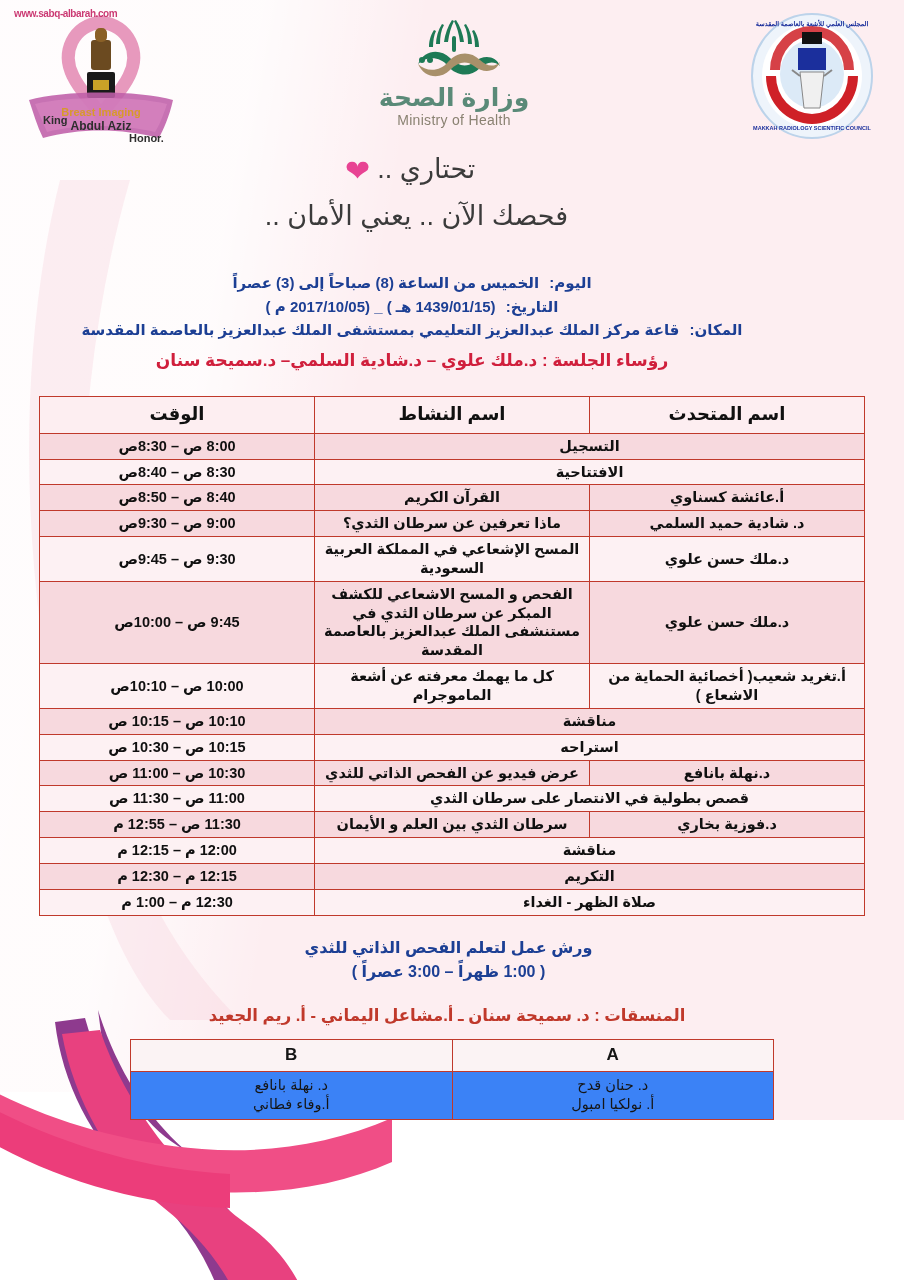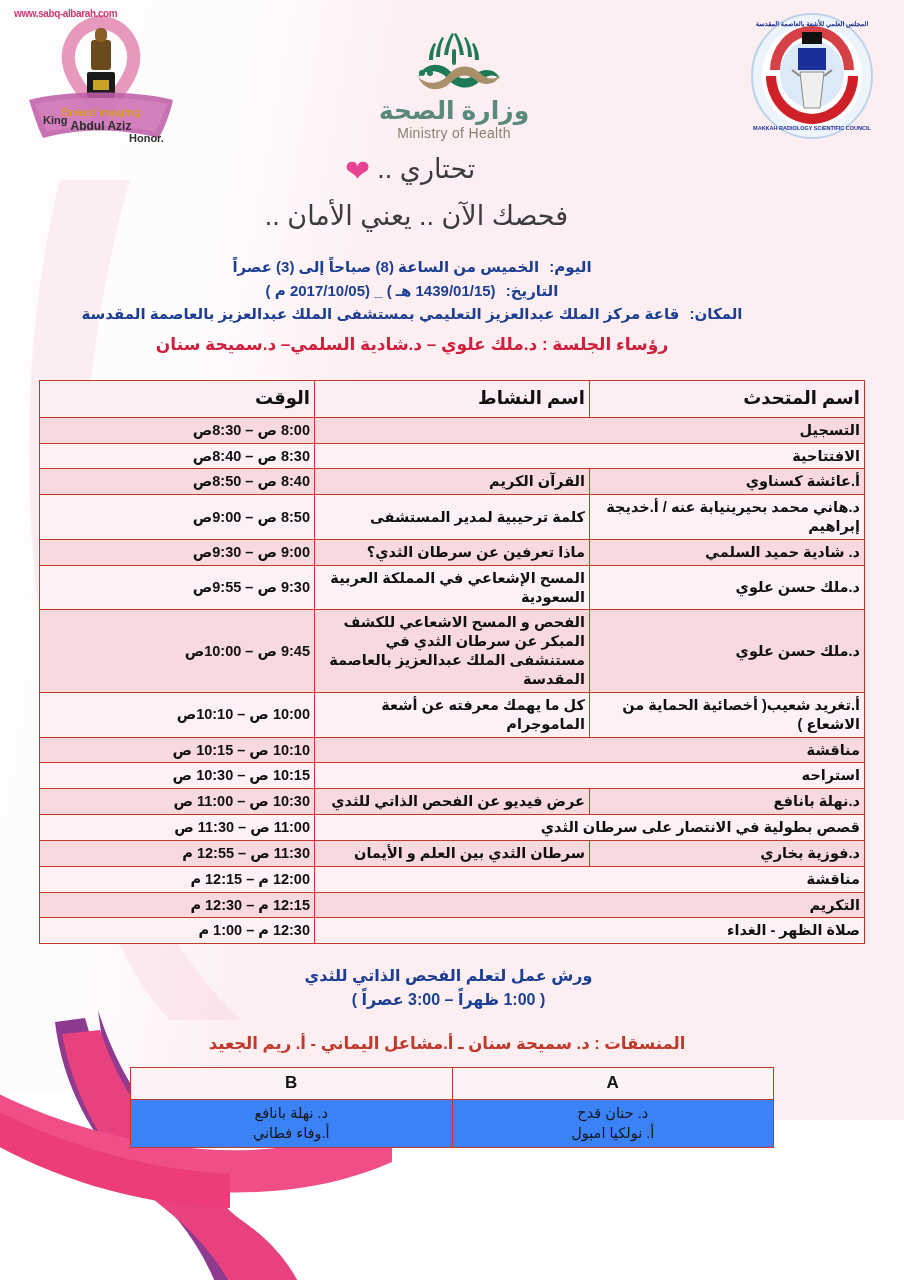--- a/index.html
+++ b/index.html
@@ -50,21 +50,21 @@
     z-index: 3;
     height: 150px;
   }
   .logo-left {
     position: absolute;
     left: 21px; top: 4px;
     width: 160px; height: 142px;
   }
   .logo-center {
     position: absolute;
-    left: 374px; top: 29px;
+    left: 374px; top: 16px;
     width: 160px; height: 116px;
     text-align: center;
   }
   .logo-right {
     position: absolute;
     left: 748px; top: 12px;
     width: 128px; height: 128px;
   }
   .watermark {
     position: absolute;
@@ -119,21 +119,21 @@
     margin-top: 10px;
     line-height: 1.25;
     padding-right: 20px;
     padding-left: 39px;
   }
 
   
   .meta {
     position: relative;
     z-index: 3;
-    margin-top: 22px;
+    margin-top: 38px;
     text-align: center;
     padding-right: 80px;
     color: #1c3f94;
     font-size: 15px;
     font-weight: bold;
     line-height: 1.55;
   }
   .meta-row .lbl { margin-left: 6px; }
   .meta-chairs {
     color: #d01f3c;
@@ -152,21 +152,21 @@
   }
   table.agenda {
     width: 100%;
     border-collapse: collapse;
     table-layout: fixed;
     background: #fdf1f3;
   }
   table.agenda th,
   table.agenda td {
     border: 1.5px solid #c0392b;
-    text-align: right;
+    text-align: center;
     vertical-align: middle;
     font-size: 14.5px;
     font-weight: bold;
     color: #101010;
     padding: 3px 4px;
     line-height: 1.3;
   }
   table.agenda th {
     background: #fdeef1;
     font-size: 18px;
@@ -376,34 +376,29 @@
         </tr>
         <tr class="plain">
           <td class="col-act" colspan="2">الافتتاحية</td>
           <td class="col-time">8:30 ص – 8:40ص</td>
         </tr>
         <tr class="shade">
           <td class="col-spk"><span>أ.عائشة كسناوي</span></td>
           <td class="col-act">القرآن الكريم</td>
           <td class="col-time">8:40 ص – 8:50ص</td>
         </tr>
-        <tr class="plain">
-          <td class="col-spk"><span>د.هاني محمد بحيري</span><span class="sub">نيابة عنه / أ.خديجة إبراهيم</span></td>
-          <td class="col-act">كلمة ترحيبية لمدير المستشفى</td>
-          <td class="col-time">8:50 ص – 9:00ص</td>
-        </tr>
         <tr class="shade">
           <td class="col-spk"><span>د. شادية حميد السلمي</span></td>
           <td class="col-act">ماذا تعرفين عن سرطان الثدي؟</td>
           <td class="col-time">9:00 ص – 9:30ص</td>
         </tr>
         <tr class="plain">
           <td class="col-spk"><span>د.ملك حسن علوي</span></td>
           <td class="col-act">المسح الإشعاعي في المملكة العربية السعودية</td>
-          <td class="col-time">9:30 ص – 9:55ص</td>
+          <td class="col-time">9:30 ص – 9:45ص</td>
         </tr>
         <tr class="shade">
           <td class="col-spk"><span>د.ملك حسن علوي</span></td>
           <td class="col-act">الفحص و المسح الاشعاعي للكشف المبكر عن سرطان الثدي في مستنشفى الملك عبدالعزيز بالعاصمة المقدسة</td>
           <td class="col-time">9:45 ص – 10:00ص</td>
         </tr>
         <tr class="plain">
           <td class="col-spk"><span>أ.تغريد شعيب</span><span class="sub">( أخصائية الحماية من الاشعاع )</span></td>
           <td class="col-act">كل ما يهمك معرفته عن أشعة الماموجرام</td>
           <td class="col-time">10:00 ص – 10:10ص</td>

